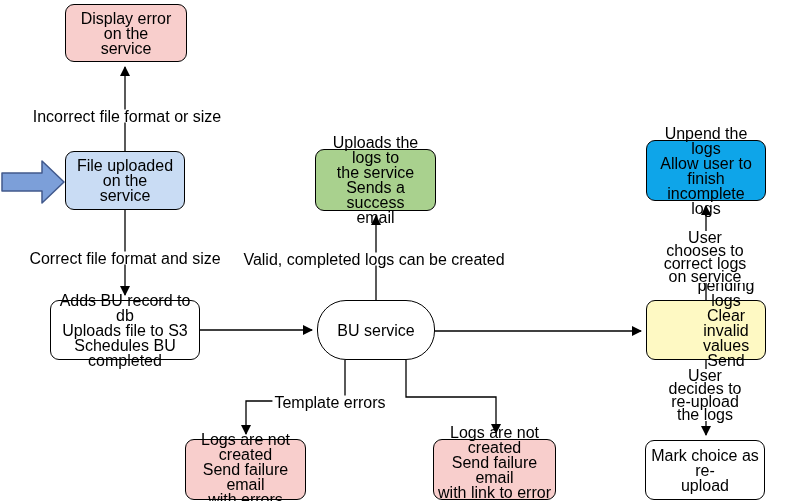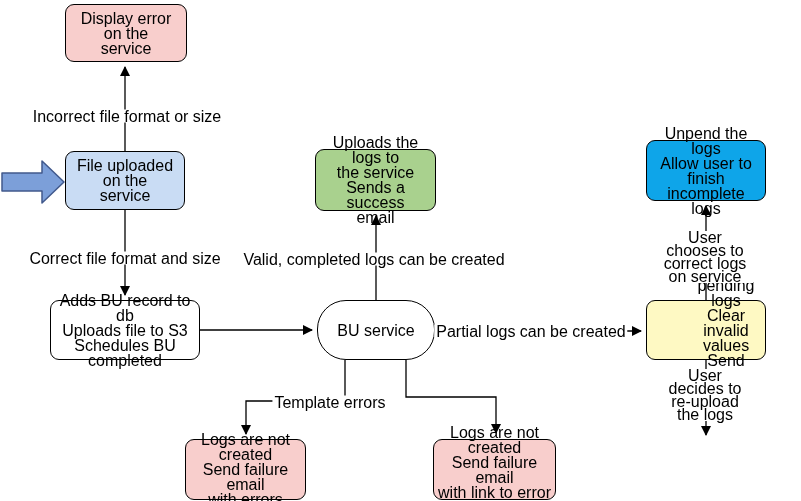--- a/index.html
+++ b/index.html
@@ -103,22 +103,23 @@
   <div class="node" id="n-logs-summary" style="background: rgb(248, 206, 204);">Logs are not created
 Send failure email
 with link to error
 summary</div>
   <div class="node" id="n-unpend" style="background: #0ea5e9;">Unpend the logs
 Allow user to finish
 incomplete logs</div>
   <div class="node" id="n-create-pending" style="background: #fef9c3; padding-left: 44px;">Create pending logs
 Clear invalid values
 Send resume email</div>
+  <div class="node" id="n-mark-choice" style="background: rgb(255, 255, 255);">Mark choice as re-
+upload</div>
 
   <div class="edge-label" id="l-incorrect">Incorrect file format or size</div>
   <div class="edge-label" id="l-correct">Correct file format and size</div>
   <div class="edge-label" id="l-valid">Valid, completed logs can be created</div>
-  <div class="edge-label" id="l-partial">Partial logs can be created</div>
   <div class="edge-label" id="l-template">Template errors</div>
   <div class="edge-label" id="l-user-correct">User chooses to correct logs on service</div>
   <div class="edge-label" id="l-user-reupload">User decides to re-upload the logs</div>
 
 </div>
 
 </body></html>

